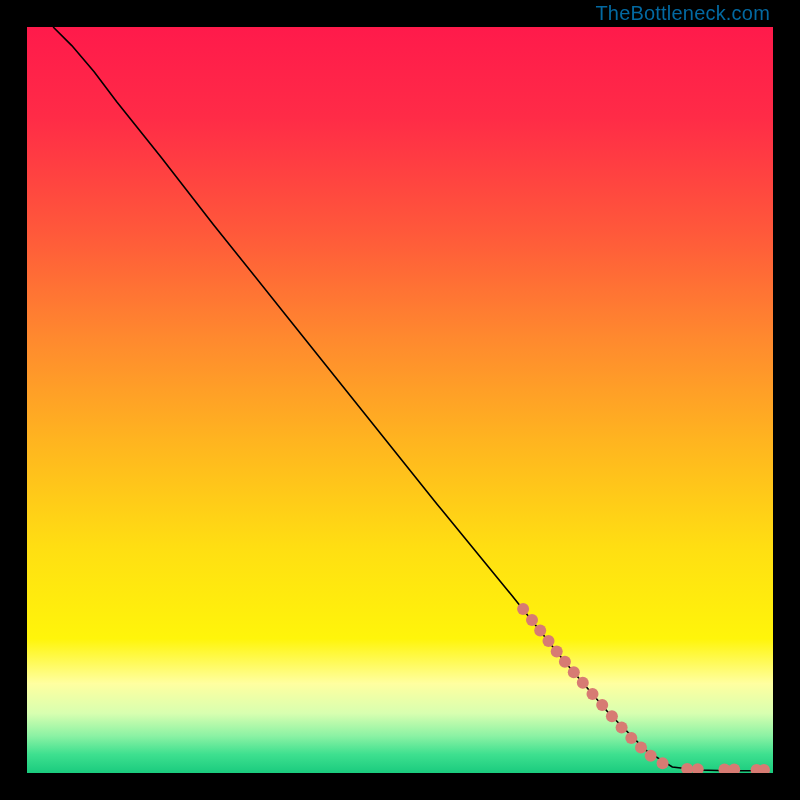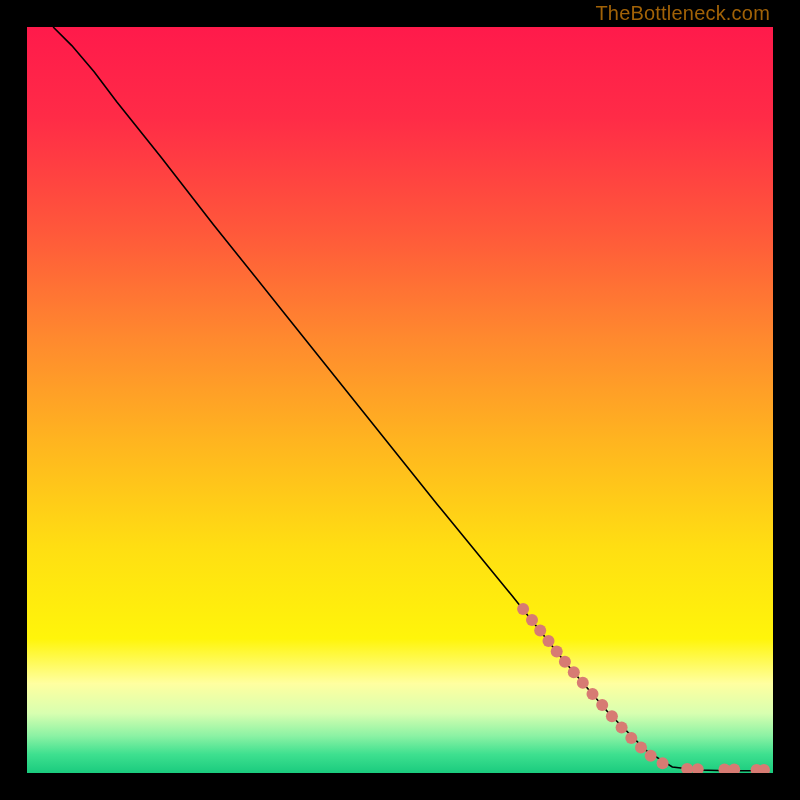--- a/index.html
+++ b/index.html
@@ -24,21 +24,21 @@
     left: 27px;
     top: 27px;
     width: 746px;
     height: 746px;
     overflow: hidden;
   }
   .watermark {
     position: absolute;
     top: 2px;
     right: 30px;
-    color: #a16207;
+    color: #0369a1;
     font-size: 20px;
     font-weight: 500;
     letter-spacing: 0.2px;
   }
   svg.curve {
     position: absolute;
     left: 0;
     top: 0;
     width: 100%;
     height: 100%;

